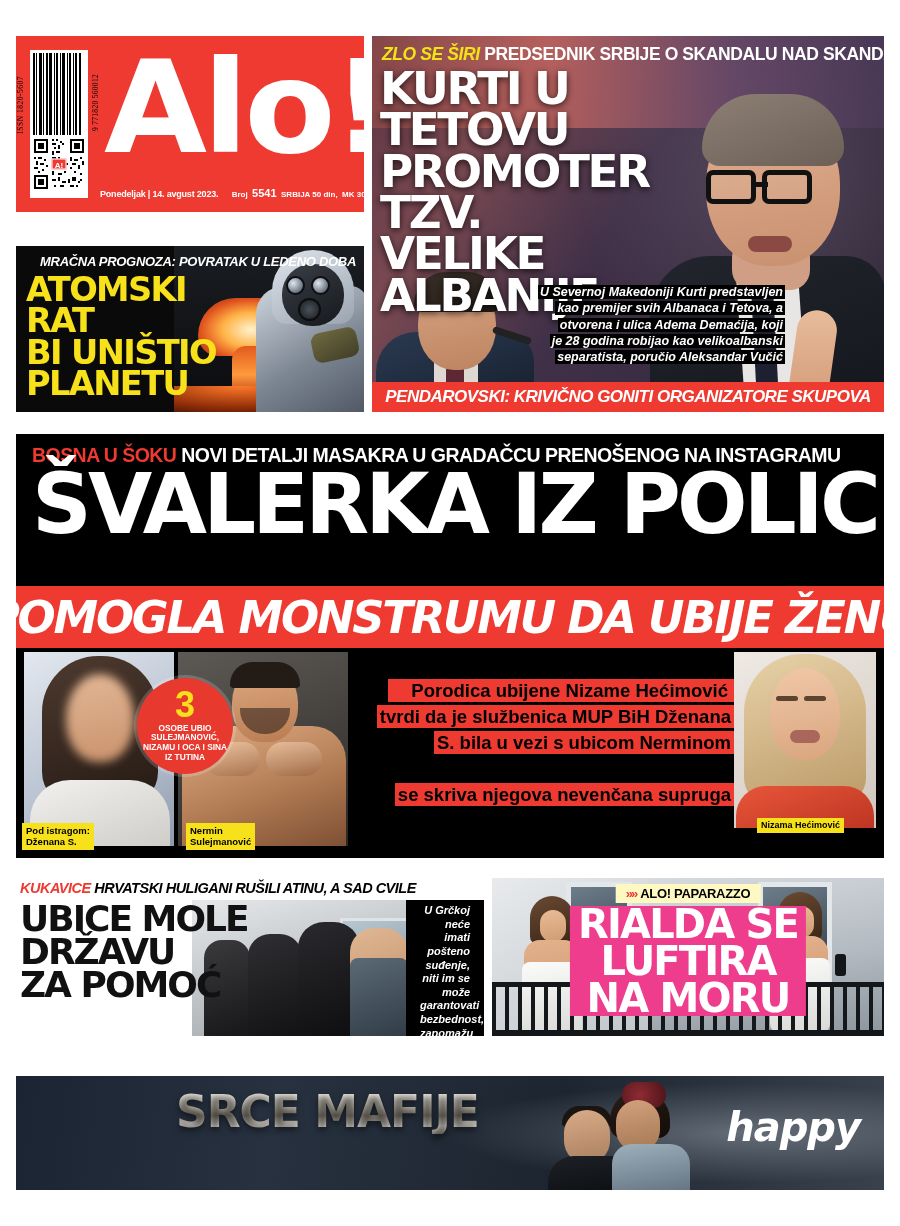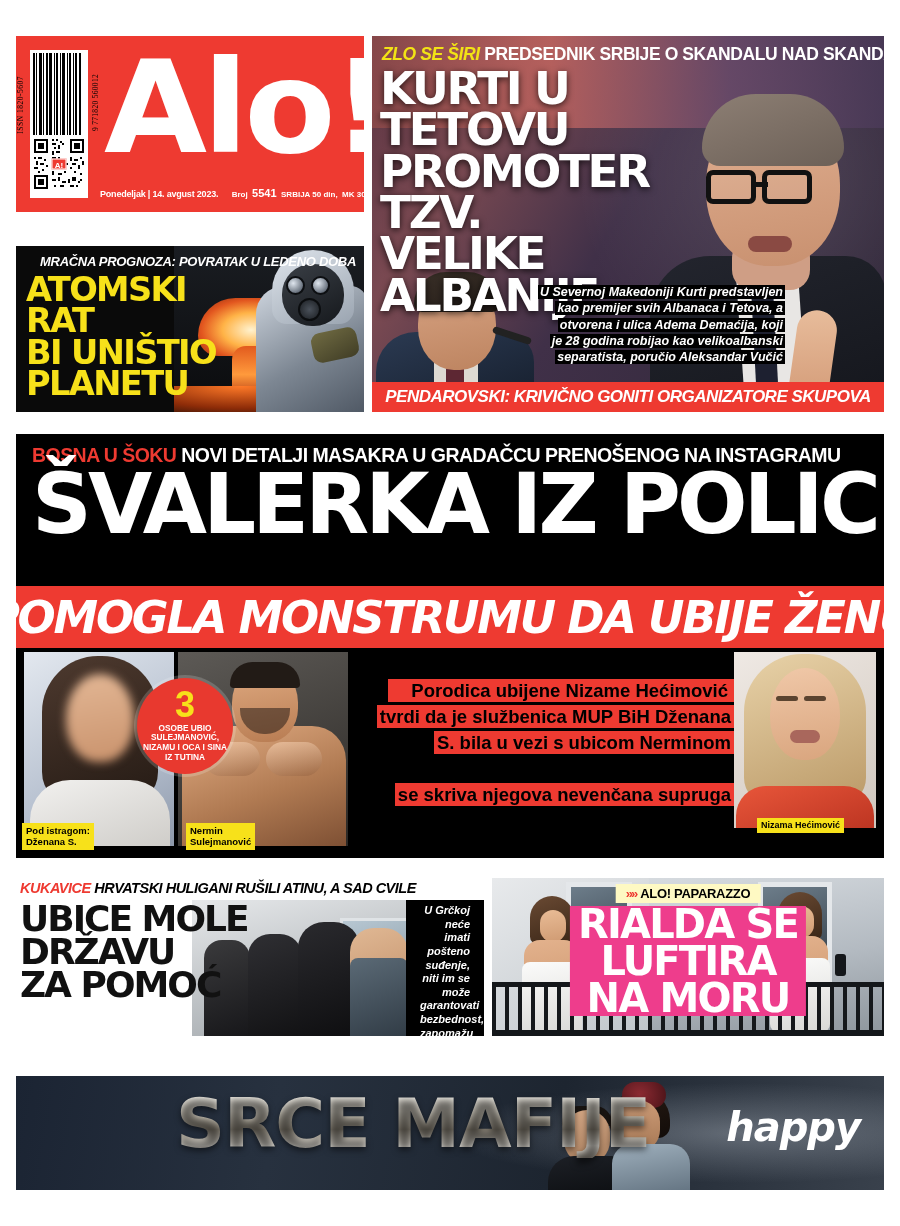--- a/index.html
+++ b/index.html
@@ -415,21 +415,21 @@
     position:absolute; right:0; top:0; width:55%; height:100%;
     background:radial-gradient(ellipse at 70% 50%, rgba(190,198,208,.38), transparent 62%);
   }
   .ad-left { position:absolute; left:28px; top:16px; color:#fff; }
   .ad-uskoro { font-size:15px; font-weight:bold; letter-spacing:1.5px; }
   .ad-nova { font-size:21px; font-weight:bold; letter-spacing:1px; margin-top:17px; line-height:1.1;}
   .ad-serija { font-size:21px; font-weight:bold; letter-spacing:1px; line-height:1.1;}
   .ad-title {
     position:absolute; left:160px; top:14px;
     font-family:"DejaVu Sans", sans-serif; font-weight:bold;
-    font-size:68px; line-height:1; letter-spacing:-1px;
+    font-size:44px; line-height:1; letter-spacing:-1px;
     background:linear-gradient(180deg,#f3f1ec 0%,#cfcabe 32%,#8b8477 58%,#e9e5dd 82%,#9a9388 100%);
     -webkit-background-clip:text; background-clip:text; color:transparent;
     text-shadow:0 3px 6px rgba(0,0,0,.5);
   }
   .ad-couple { position:absolute; right:180px; top:6px; width:150px; height:108px;}
   .ac-m-head { position:absolute; left:10px; top:28px; width:46px; height:54px; background:linear-gradient(170deg,#d9ab88,#a97f5e); border-radius:23px;}
   .ac-m-hair { position:absolute; left:8px; top:24px; width:50px; height:20px; background:#1a1512; border-radius:24px 24px 4px 4px;}
   .ac-m-body { position:absolute; left:-6px; top:74px; width:82px; height:42px; background:linear-gradient(170deg,#1d2026,#0b0d10); border-radius:26px 18px 0 0;}
   .ac-w-head { position:absolute; left:62px; top:18px; width:44px; height:52px; background:linear-gradient(170deg,#d2a07c,#a57753); border-radius:22px;}
   .ac-w-hair { position:absolute; left:56px; top:8px; width:60px; height:48px; background:linear-gradient(160deg,#2a1d16,#120c09); border-radius:30px 30px 12px 12px;}

